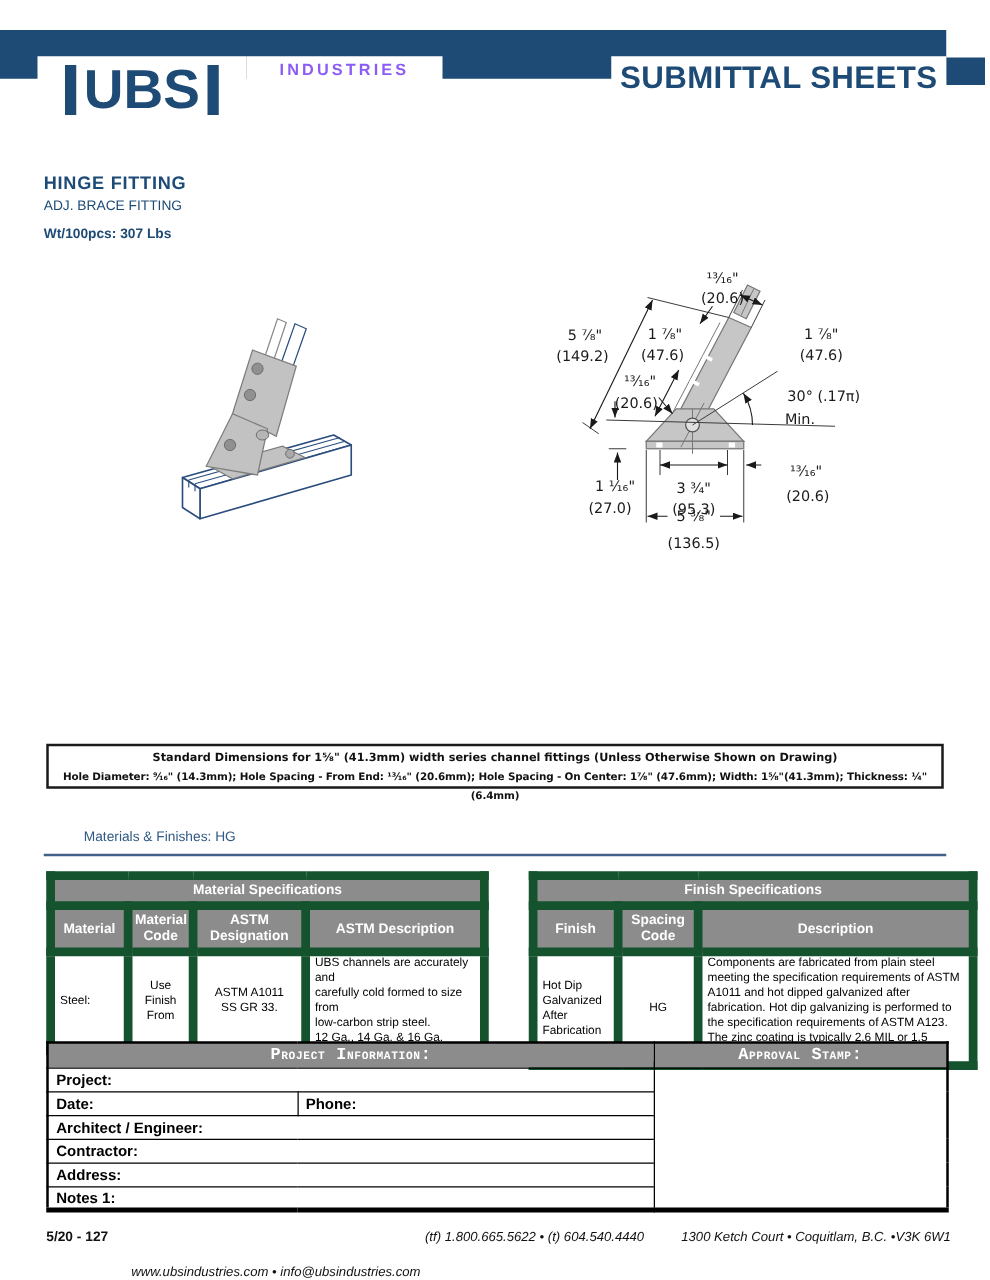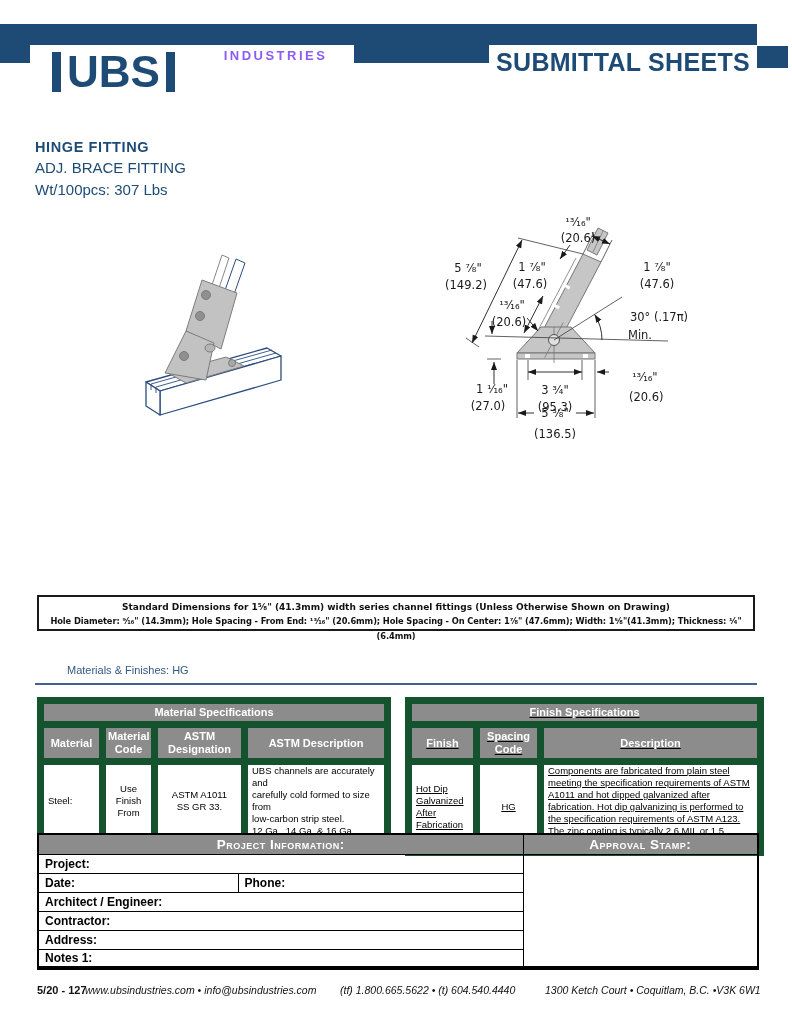--- a/index.html
+++ b/index.html
@@ -17,22 +17,22 @@
   .logo-text { color:#1d4b76; font-weight:bold; font-size:44px; line-height:1; letter-spacing:0px; }
   .industries-box { position:absolute; left:197px; top:45px; width:157px; height:21px; background:#fff;
     color:#8b5cf6; font-weight:bold; font-size:13px; letter-spacing:2.5px;
     display:flex; align-items:center; justify-content:center; }
   .submittal-box { position:absolute; left:489px; top:45px; width:268px; height:35px; background:#fff;
     color:#1d4b76; font-weight:bold; font-size:25px; letter-spacing:0.3px;
     display:flex; align-items:center; justify-content:center; }
   
   .product-code { position:absolute; left:33px; top:102px; font-size:31px; font-weight:bold; color:#1d4b76; letter-spacing:1px; }
   .product-name { position:absolute; left:35px; top:139px; font-size:14.5px; font-weight:bold; color:#1d4b76; letter-spacing:0.6px; }
-  .product-sub  { position:absolute; left:35px; top:159px; font-size:15px; color:#1d4b76; }
-  .product-wt   { position:absolute; left:35px; top:181px; font-size:15px; color:#1d4b76; }
+  .product-sub  { position:absolute; left:35px; top:159px; font-size:11px; color:#1d4b76; }
+  .product-wt   { position:absolute; left:35px; top:181px; font-size:11px; color:#1d4b76;font-weight:bold; }
   
   .iso-svg { position:absolute; left:120px; top:243px; }
   .dim-svg { position:absolute; left:435px; top:205px; }
   .dim-svg text { font-family:"DejaVu Sans", sans-serif; font-size:11.5px; fill:#1a1a1a; }
   .dimline { stroke:#1a1a1a; stroke-width:0.9; fill:none; }
   .extline { stroke:#3a3a3a; stroke-width:0.8; fill:none; }
   .part    { fill:#c6c6c6; stroke:#777; stroke-width:1; }
   .part-detail { stroke:#777; stroke-width:0.8; fill:none; }
   
   .std-box { position:absolute; left:37px; top:595px; width:718px; height:36px; border:2px solid #1a1a1a;
@@ -43,33 +43,33 @@
   
   .mat-label { position:absolute; left:40px; top:664px; font-size:11px; color:#315a84;padding-left:27px; }
   .mat-rule  { position:absolute; left:35px; top:683px; width:722px; height:0; border-top:2px solid #43628b; }
   
   table { border-collapse:collapse; table-layout:fixed; }
   .spec-table { position:absolute; border:2px solid #000; }
   .spec-table th, .spec-table td { border:7px solid #14532d; }
   .spec-table th { background:#8c8c8c; color:#fff; font-size:11px; white-space:pre-line; line-height:13px; padding:2px; }
   .spec-table td { font-size:9.5px; color:#000; vertical-align:middle; padding:0 4px; white-space:pre-line; line-height:12px; }
   .mat-table { left:37px; top:697px; width:351px; }
-  .fin-table { left:405px; top:697px; width:352px;text-decoration:underline; }
+  .fin-table { left:423px; top:697px; width:352px; }
   .cell-center { text-align:center; }
   .fin-desc { font-size:8.6px; line-height:12.4px; white-space:normal; }
   
   .proj-table { position:absolute; left:37px; top:833px; width:720px; border:2px solid #000; border-bottom:4px solid #000; }
   .proj-table th { background:#8c8c8c; color:#fff; font-variant:small-caps; font-size:13.5px;
-    height:20px; border:1px solid #000; letter-spacing:0.5px; }
+    height:20px; border:1px solid #000; letter-spacing:0.5px;font-family:Liberation Mono, monospace; }
   .proj-table td { border:1px solid #000; font-weight:bold; font-size:12px; height:19px; padding:1px 6px; vertical-align:middle; }
   
   .footer { position:absolute; left:37px; top:984px; width:720px; height:18px; font-size:10.5px; color:#111; }
   .footer span { position:absolute; top:0; white-space:nowrap; }
   .f-page { left:0; font-weight:bold; font-style:normal; font-size:11px; }
-  .f-web  { left:48px;  font-style:italic; }
+  .f-web  { left:68px;  font-style:italic;margin-top:28px; }
   .f-phone{ left:303px; font-style:italic; }
   .f-addr { left:508px; font-style:italic; }
 </style>
 </head>
 <body>
 
 <div class="page">
 
   <div class="band"></div>
   <div class="band-stub"></div>

